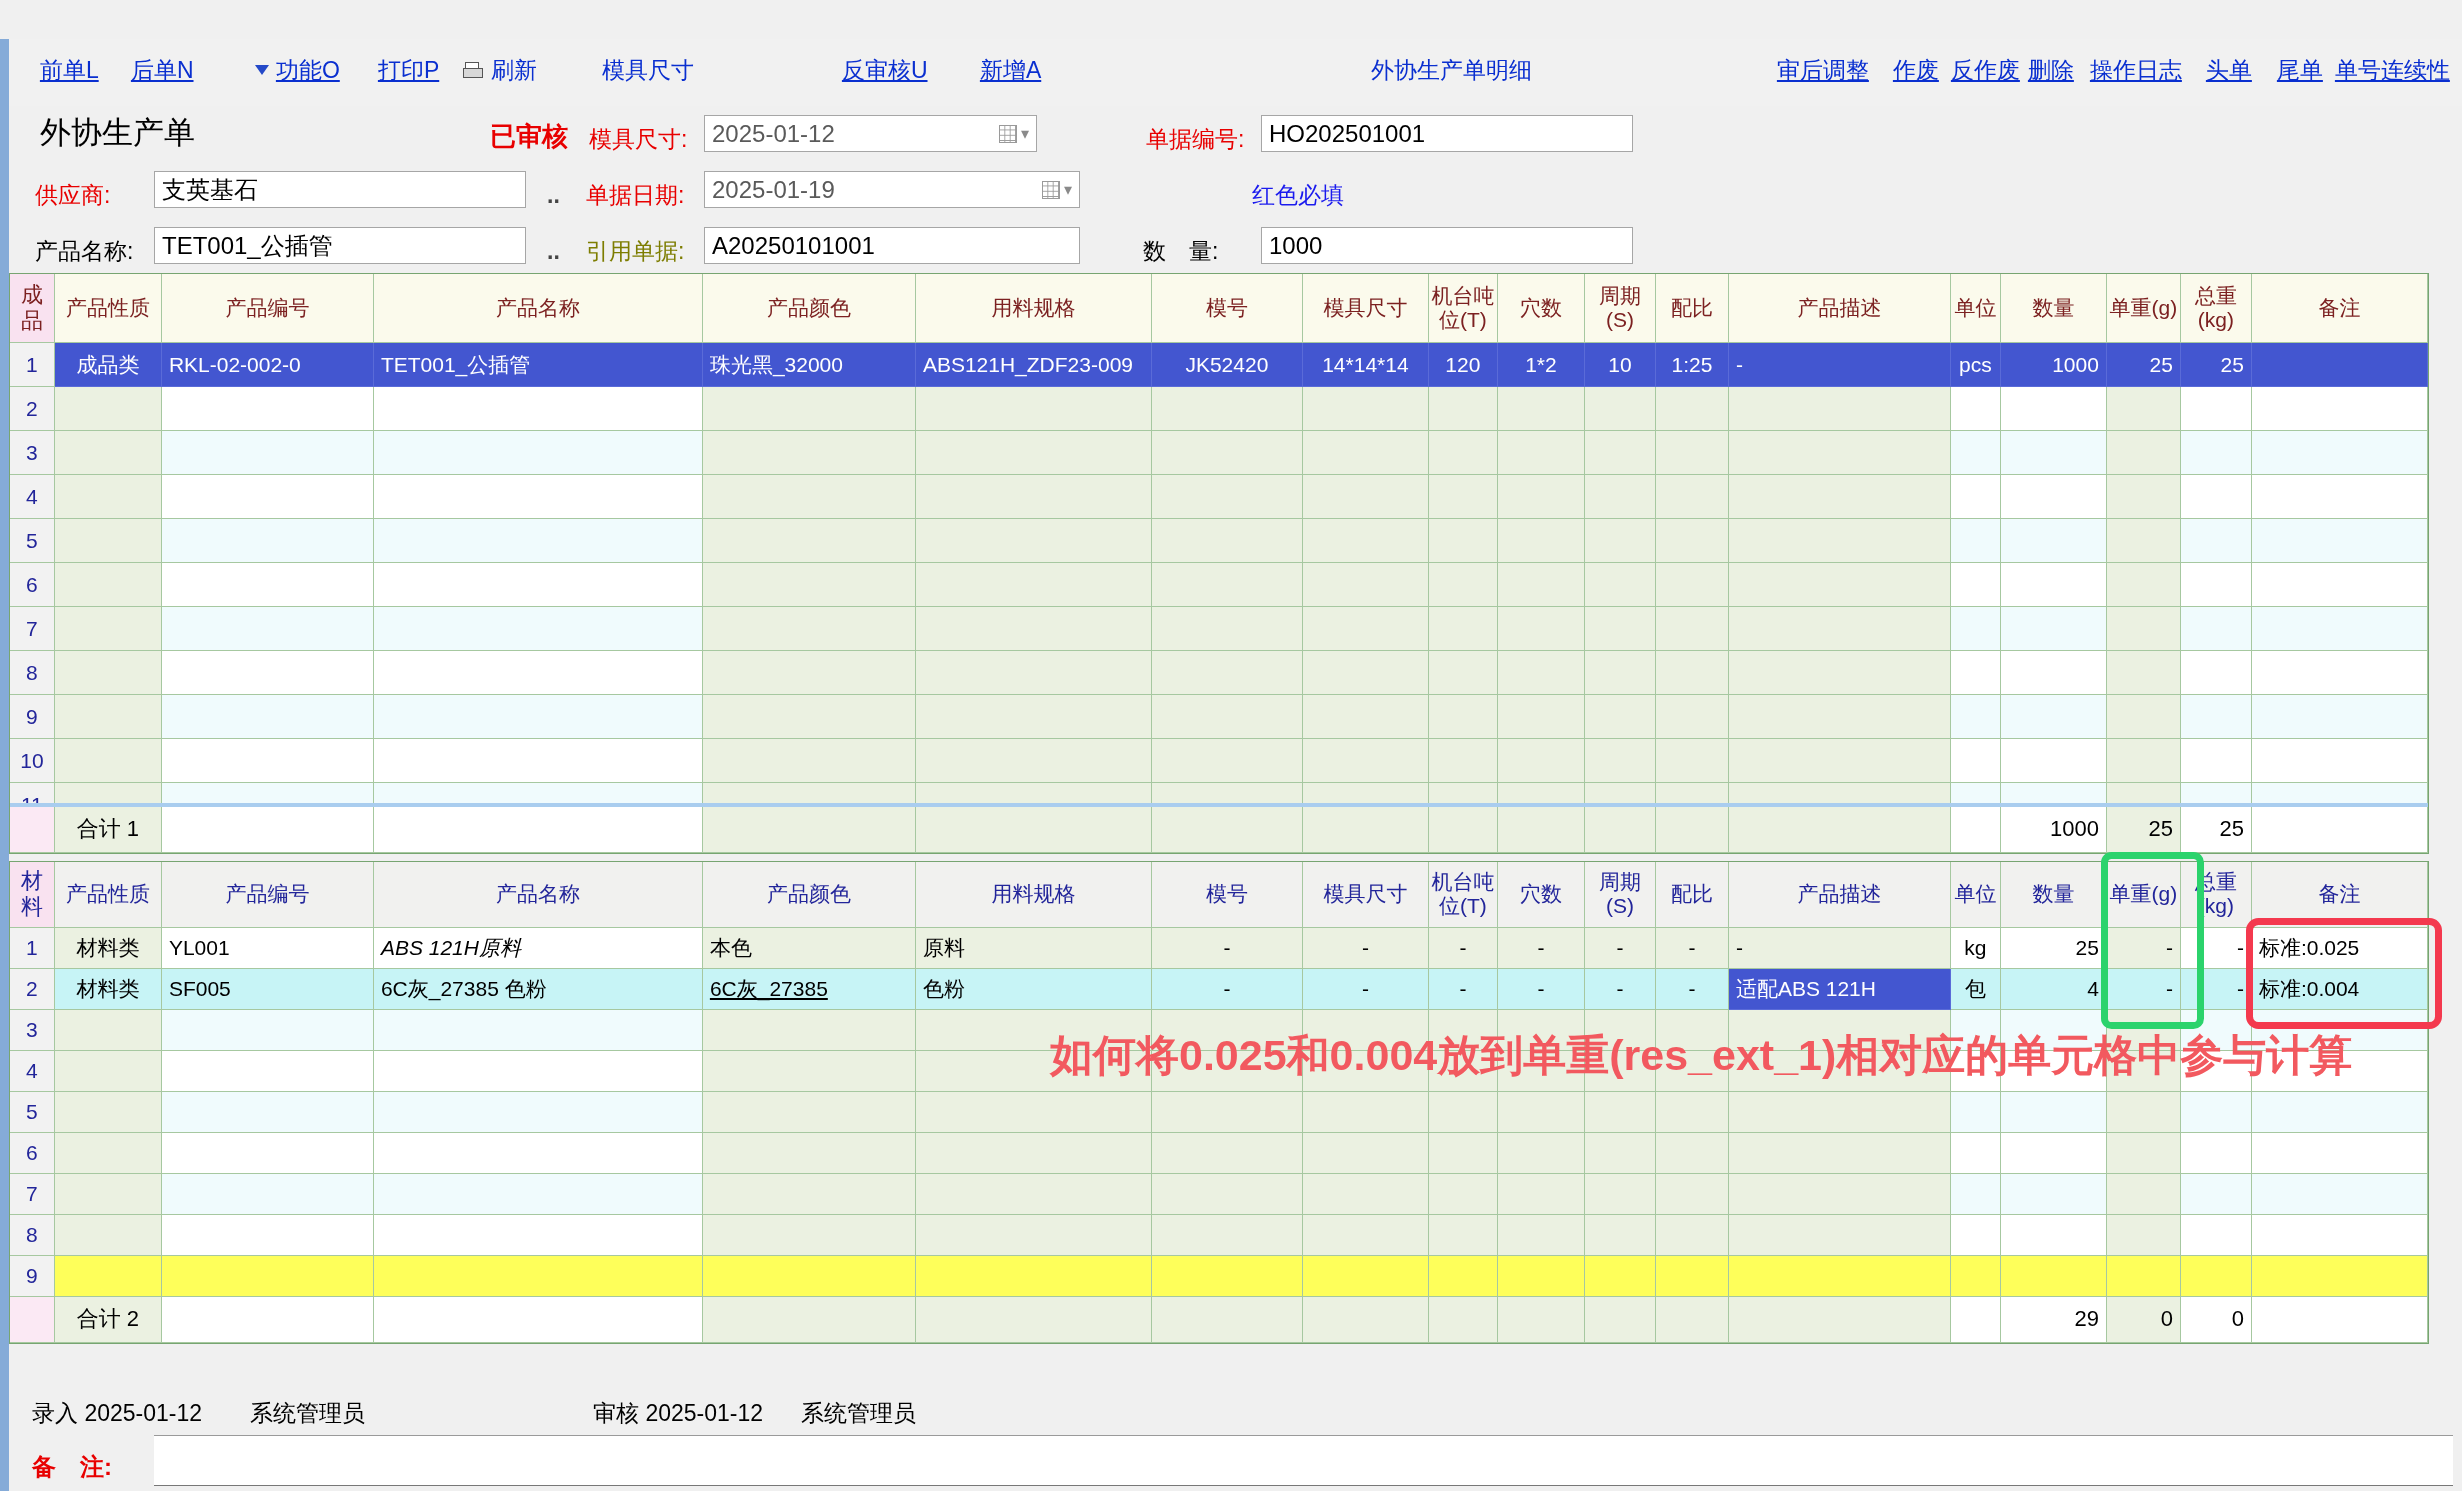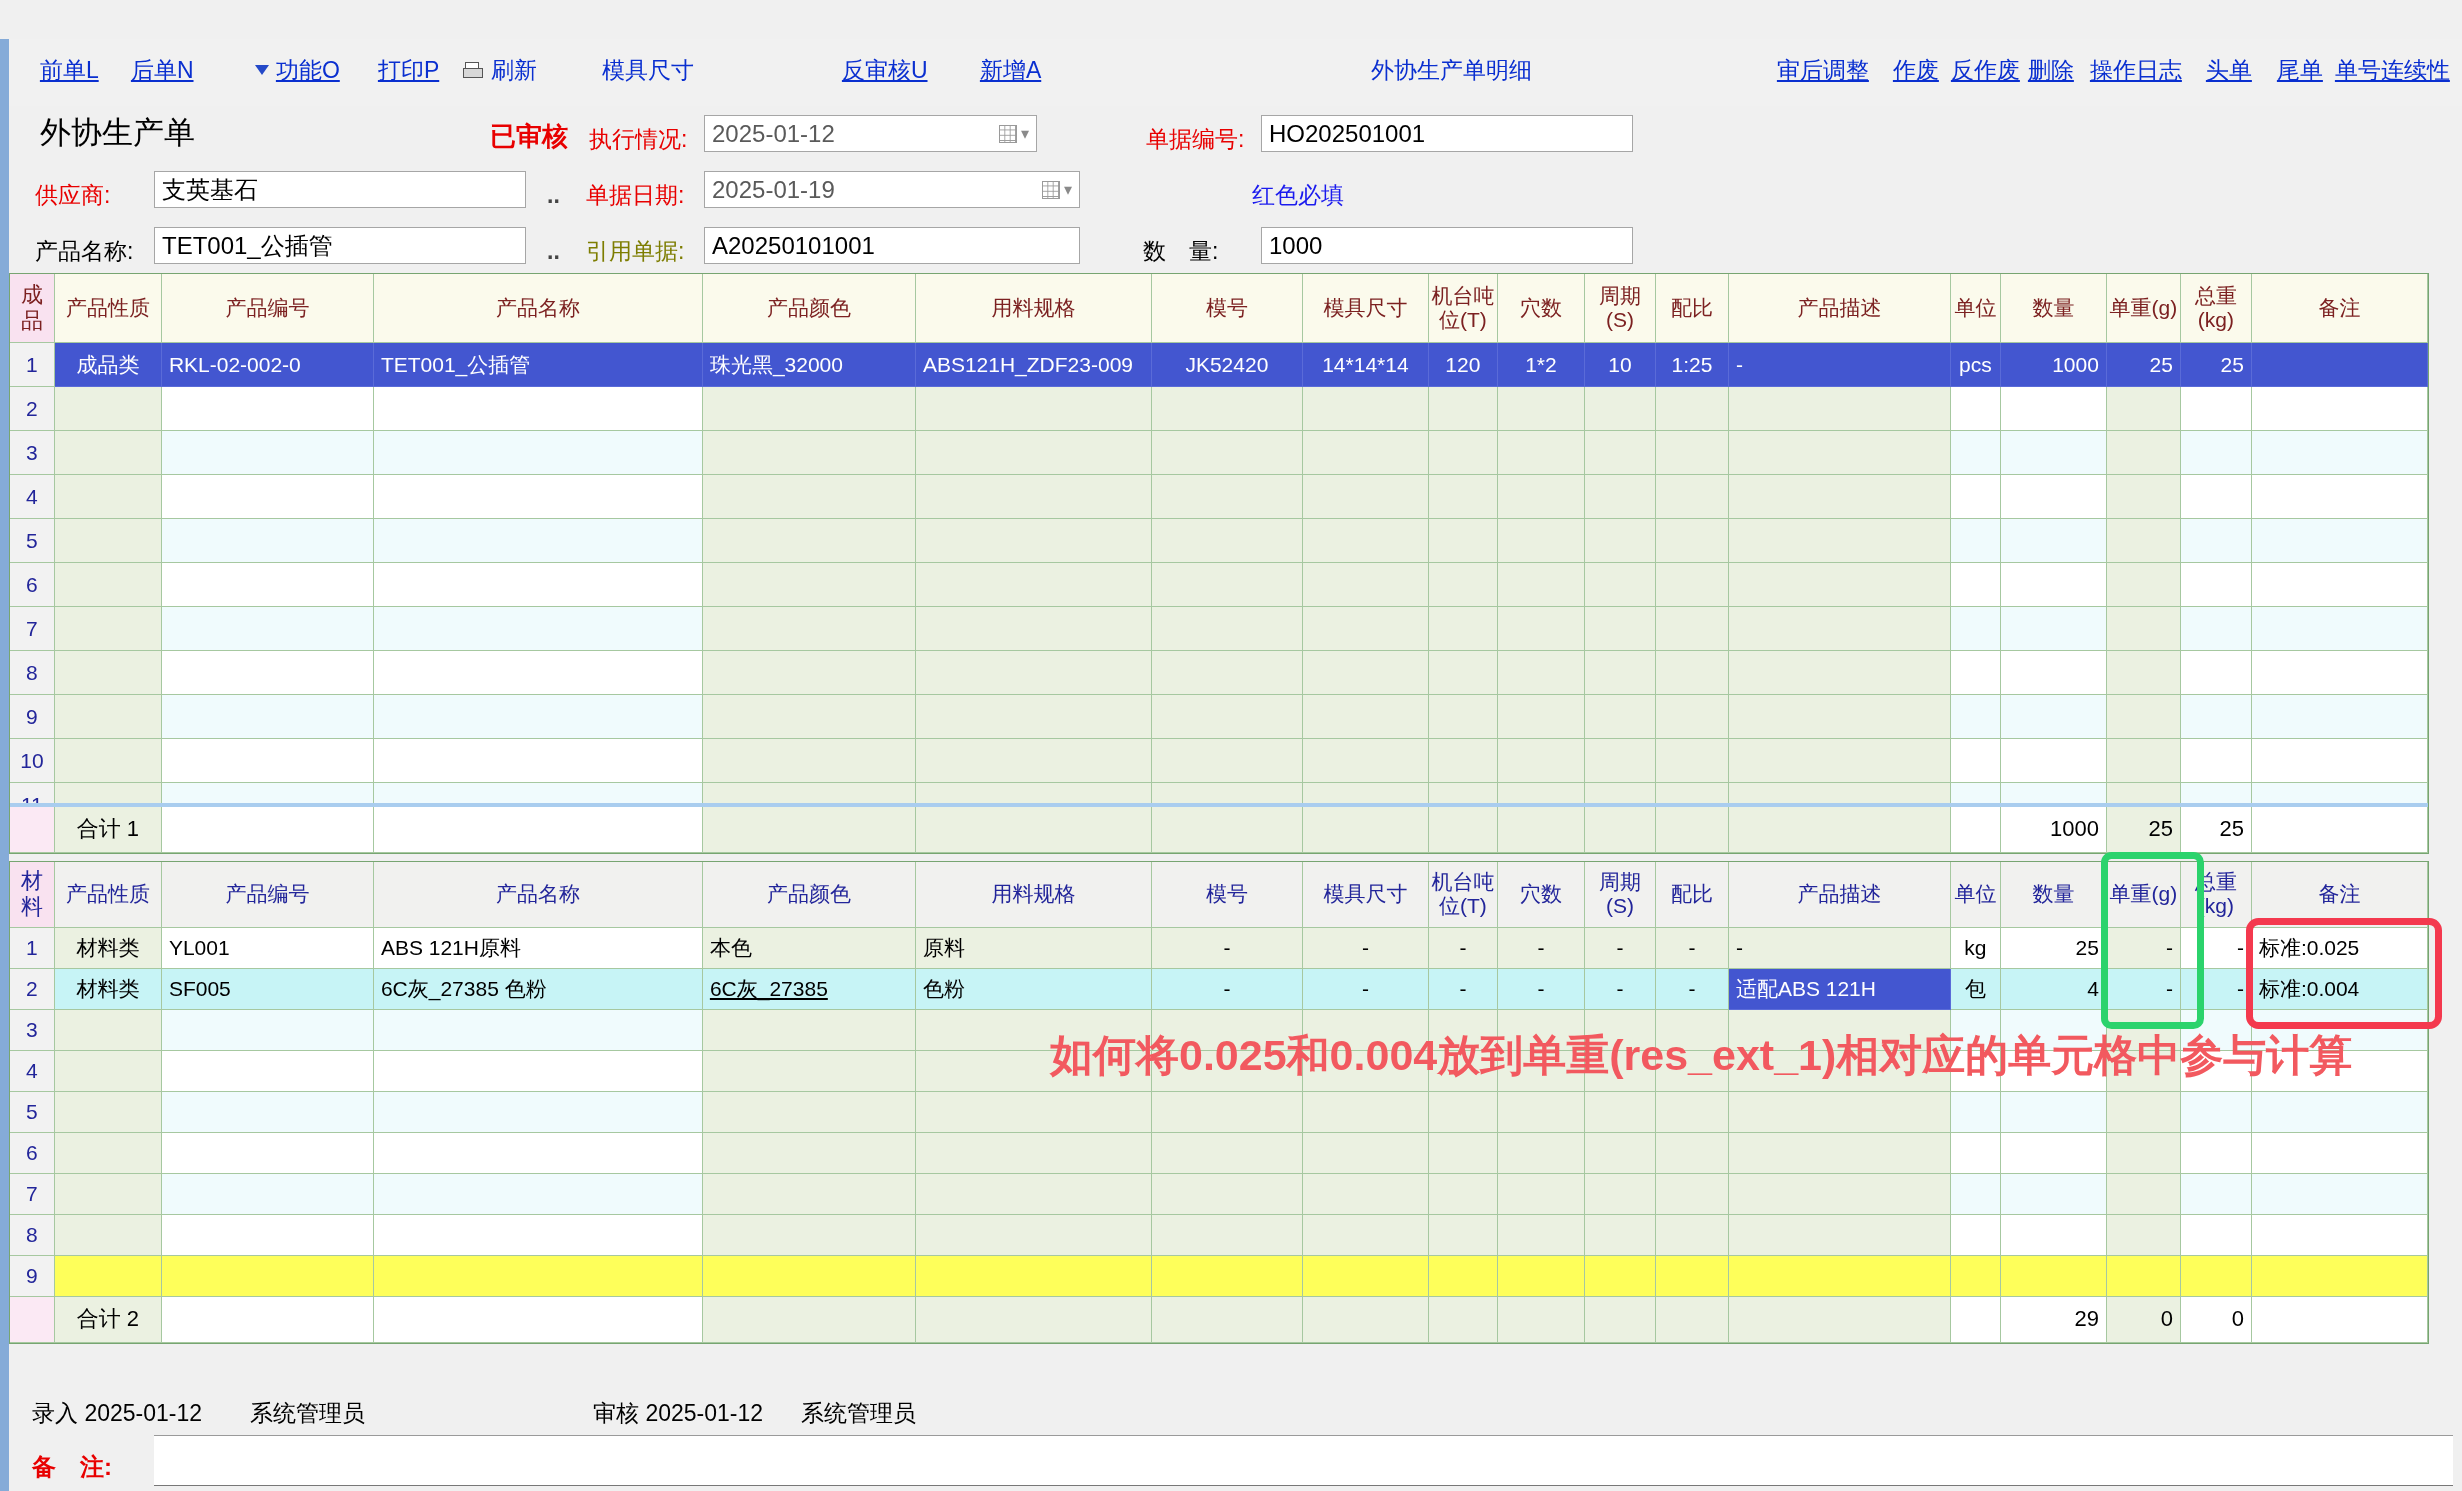--- a/index.html
+++ b/index.html
@@ -123,21 +123,21 @@
       <span class="tbi u" style="left: 2019px;">删除</span>
       <span class="tbi u" style="left: 2081px;">操作日志</span>
       <span class="tbi u" style="left: 2197px;">头单</span>
       <span class="tbi u" style="left: 2268px;">尾单</span>
       <span class="tbi u" style="left: 2326px;">单号连续性</span>
     </div>
 
   <div class="formtitle">外协生产单</div>
   <div class="status">已审核</div>
 
-  <div class="flabel red" style="left:589px;top:124px;">执行情况:</div>
+  <div class="flabel red" style="left:589px;top:124px;">模具尺寸:</div>
   <div class="tinput datefield" style="left:704px;top:115px;width:333px;">
     <span class="dateval">2025-01-12</span>
     <span class="datebtn">
         <span class="calglyph"></span>
         <span class="caret">▾</span>
       </span>
   </div>
   <div class="flabel red" style="left:1146px;top:124px;">单据编号:</div>
   <div class="tinput" style="left:1261px;top:115px;width:372px;">
     <span>HO202501001</span>
@@ -456,21 +456,21 @@
           <div class="cell hdr" style="width: 50px; flex: 0 0 auto;">单位</div>
           <div class="cell hdr" style="width: 106px; flex: 0 0 auto;">数量</div>
           <div class="cell hdr" style="width: 74px; flex: 0 0 auto;">单重(g)</div>
           <div class="cell hdr" style="width: 71px; flex: 0 0 auto;">总重(kg)</div>
           <div class="cell hdr" style="width: 176px; flex: 0 0 auto;">备注</div>
         </div>
         <div class="grow">
           <div class="cell num al-c" style="width: 45px; flex: 0 0 auto;">1</div>
           <div class="cell al-c g" style="width: 107px; flex: 0 0 auto;">材料类</div>
           <div class="cell al-l w" style="width: 212px; flex: 0 0 auto;">YL001</div>
-          <div class="cell al-l w" style="width: 329px; flex: 0 0 auto;">ABS 121H原料</div>
+          <div class="cell al-l w" style="width: 329px; flex: 0 0 auto; font-style: italic;">ABS 121H原料</div>
           <div class="cell al-l g" style="width: 213px; flex: 0 0 auto;">本色</div>
           <div class="cell al-l g" style="width: 236px; flex: 0 0 auto;">原料</div>
           <div class="cell al-c g" style="width: 151px; flex: 0 0 auto;">-</div>
           <div class="cell al-c g" style="width: 126px; flex: 0 0 auto;">-</div>
           <div class="cell al-c g" style="width: 69px; flex: 0 0 auto;">-</div>
           <div class="cell al-c g" style="width: 87px; flex: 0 0 auto;">-</div>
           <div class="cell al-c g" style="width: 71px; flex: 0 0 auto;">-</div>
           <div class="cell al-c g" style="width: 73px; flex: 0 0 auto;">-</div>
           <div class="cell al-l g" style="width: 222px; flex: 0 0 auto;">-</div>
           <div class="cell al-c w" style="width: 50px; flex: 0 0 auto;">kg</div>

